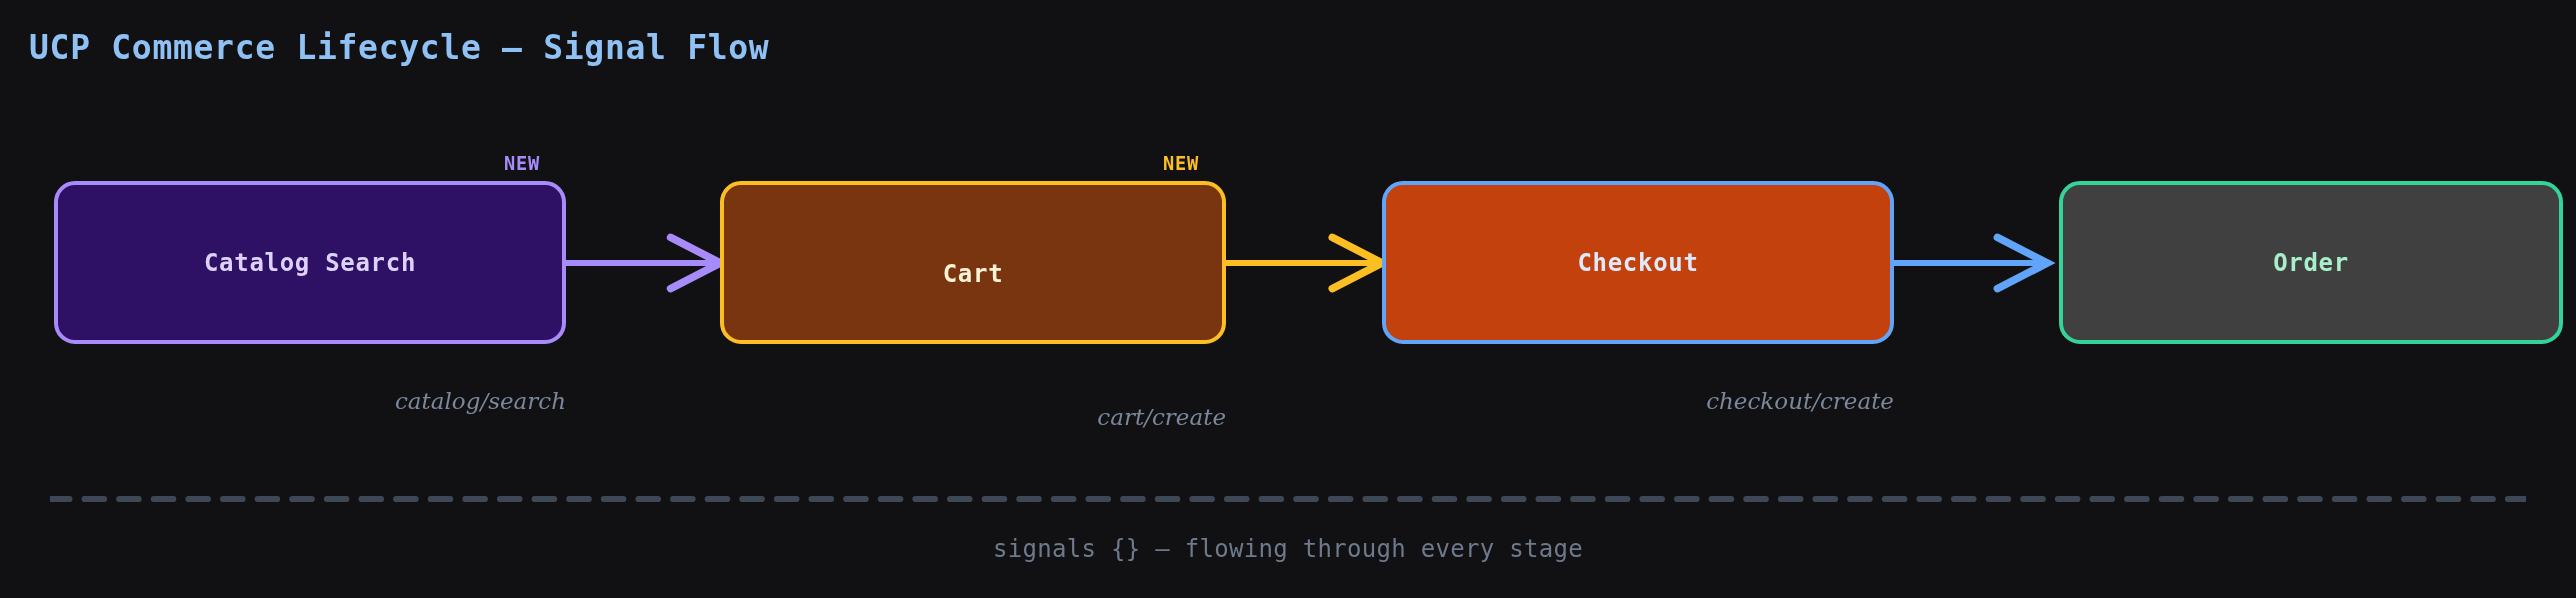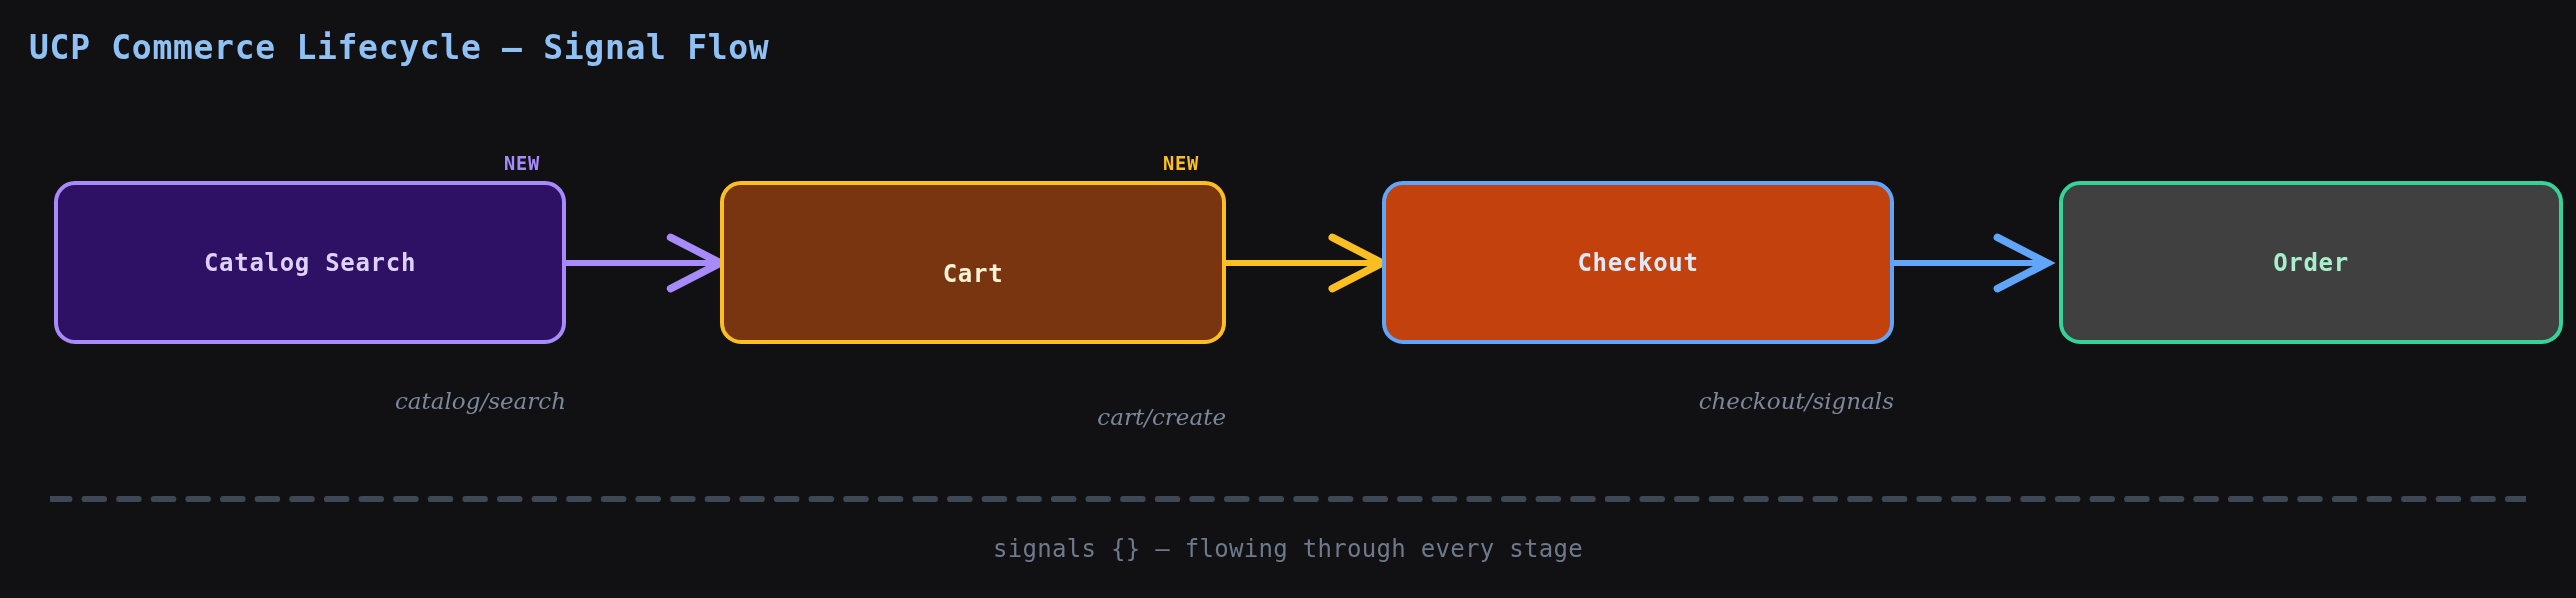--- a/index.html
+++ b/index.html
@@ -150,15 +150,15 @@
     </div>
 
   <svg id="divider" viewBox="0 0 3576 9" preserveAspectRatio="none">
     <line x1="0" y1="4.5" x2="3576" y2="4.5" stroke="#3E4756" stroke-width="9" stroke-linecap="round" stroke-dasharray="28 22"></line>
   </svg>
 
   <div id="footer-note">signals {} — flowing through every stage</div>
 
 <div class="sublabel" style="left: 54px; width: 512px; color: rgb(123, 135, 155);">catalog/search</div>
     <div class="sublabel" style="left: 720px; width: 506px; color: rgb(123, 135, 155); margin-top: 16px;">cart/create</div>
-    <div class="sublabel" style="left: 1382px; width: 512px; color: rgb(123, 135, 155);">checkout/signals</div>
+    <div class="sublabel" style="left: 1382px; width: 512px; color: rgb(123, 135, 155);">checkout/create</div>
   </div>
 
 
 </body></html>

